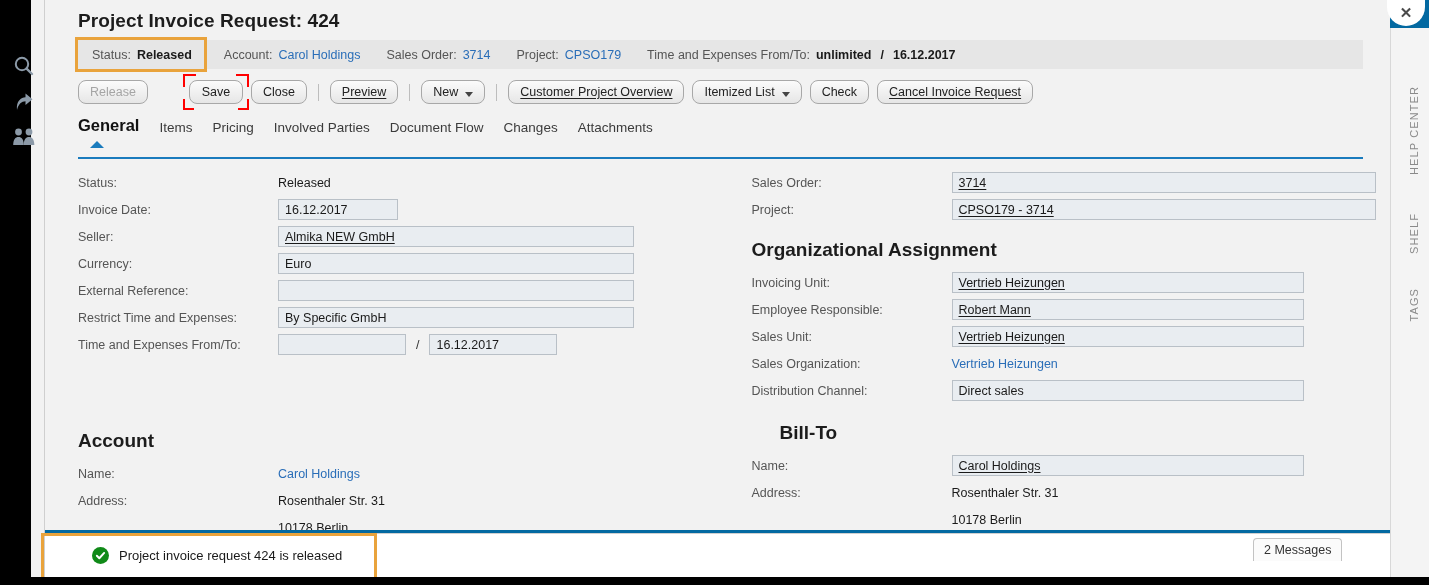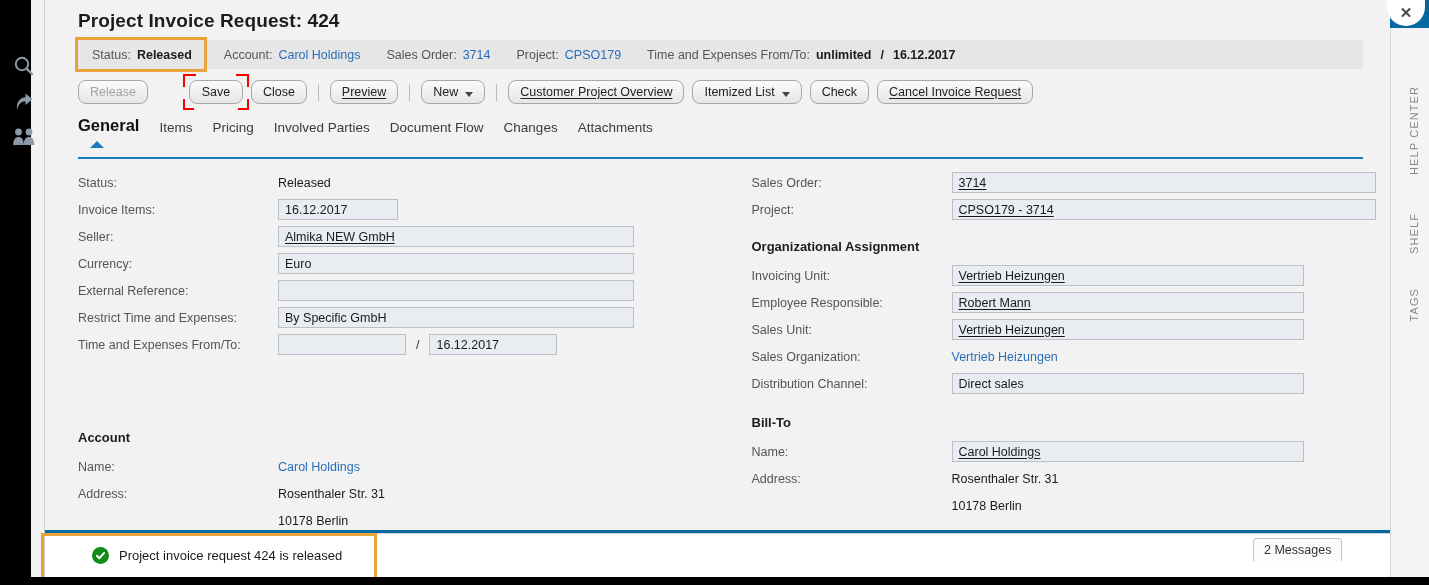--- a/index.html
+++ b/index.html
@@ -243,21 +243,21 @@
   }
   .field.w-355 { width: 356px; }
   .field.w-120 { width: 120px; }
   .field.w-128 { width: 128px; }
   .field.w-355r { width: 424px; }
   .field.w-352 { width: 352px; }
   .field .ulv { text-decoration: underline; text-underline-offset: 2px; }
   .slash-between { font-size: 12.5px; color: #333; margin: 0 10px; }
 
   .section-h {
-    font-size: 13px;
+    font-size: 19px;
     font-weight: bold;
     color: #1c1c1c;
     margin: 16px 0 8px 0;
   }
   .addr-line {
     font-size: 12.5px;
     color: #1a1a1a;
   }
 
   
@@ -442,21 +442,21 @@
     <div class="body-area">
 
       <div class="col col-left">
 
         <div class="frow">
           <div class="flabel">Status:</div>
           <div class="fval-plain">Released</div>
         </div>
 
         <div class="frow">
-          <div class="flabel">Invoice Items:</div>
+          <div class="flabel">Invoice Date:</div>
           <div class="field w-120">
             <span>16.12.2017</span>
           </div>
         </div>
 
         <div class="frow">
           <div class="flabel">Seller:</div>
           <div class="field w-355">
             <span class="ulv">Almika NEW GmbH</span>
           </div>
@@ -557,21 +557,21 @@
           <div class="fval-link">Vertrieb Heizungen</div>
         </div>
 
         <div class="frow">
           <div class="flabel">Distribution Channel:</div>
           <div class="field w-352">
             <span>Direct sales</span>
           </div>
         </div>
 
-        <div class="section-h" style="margin-top:18px;">Bill-To</div>
+        <div class="section-h" style="margin-top:18px;margin-left:28px;">Bill-To</div>
 
         <div class="frow">
           <div class="flabel">Name:</div>
           <div class="field w-352">
             <span class="ulv">Carol Holdings</span>
           </div>
         </div>
 
         <div class="frow">
           <div class="flabel">Address:</div>

